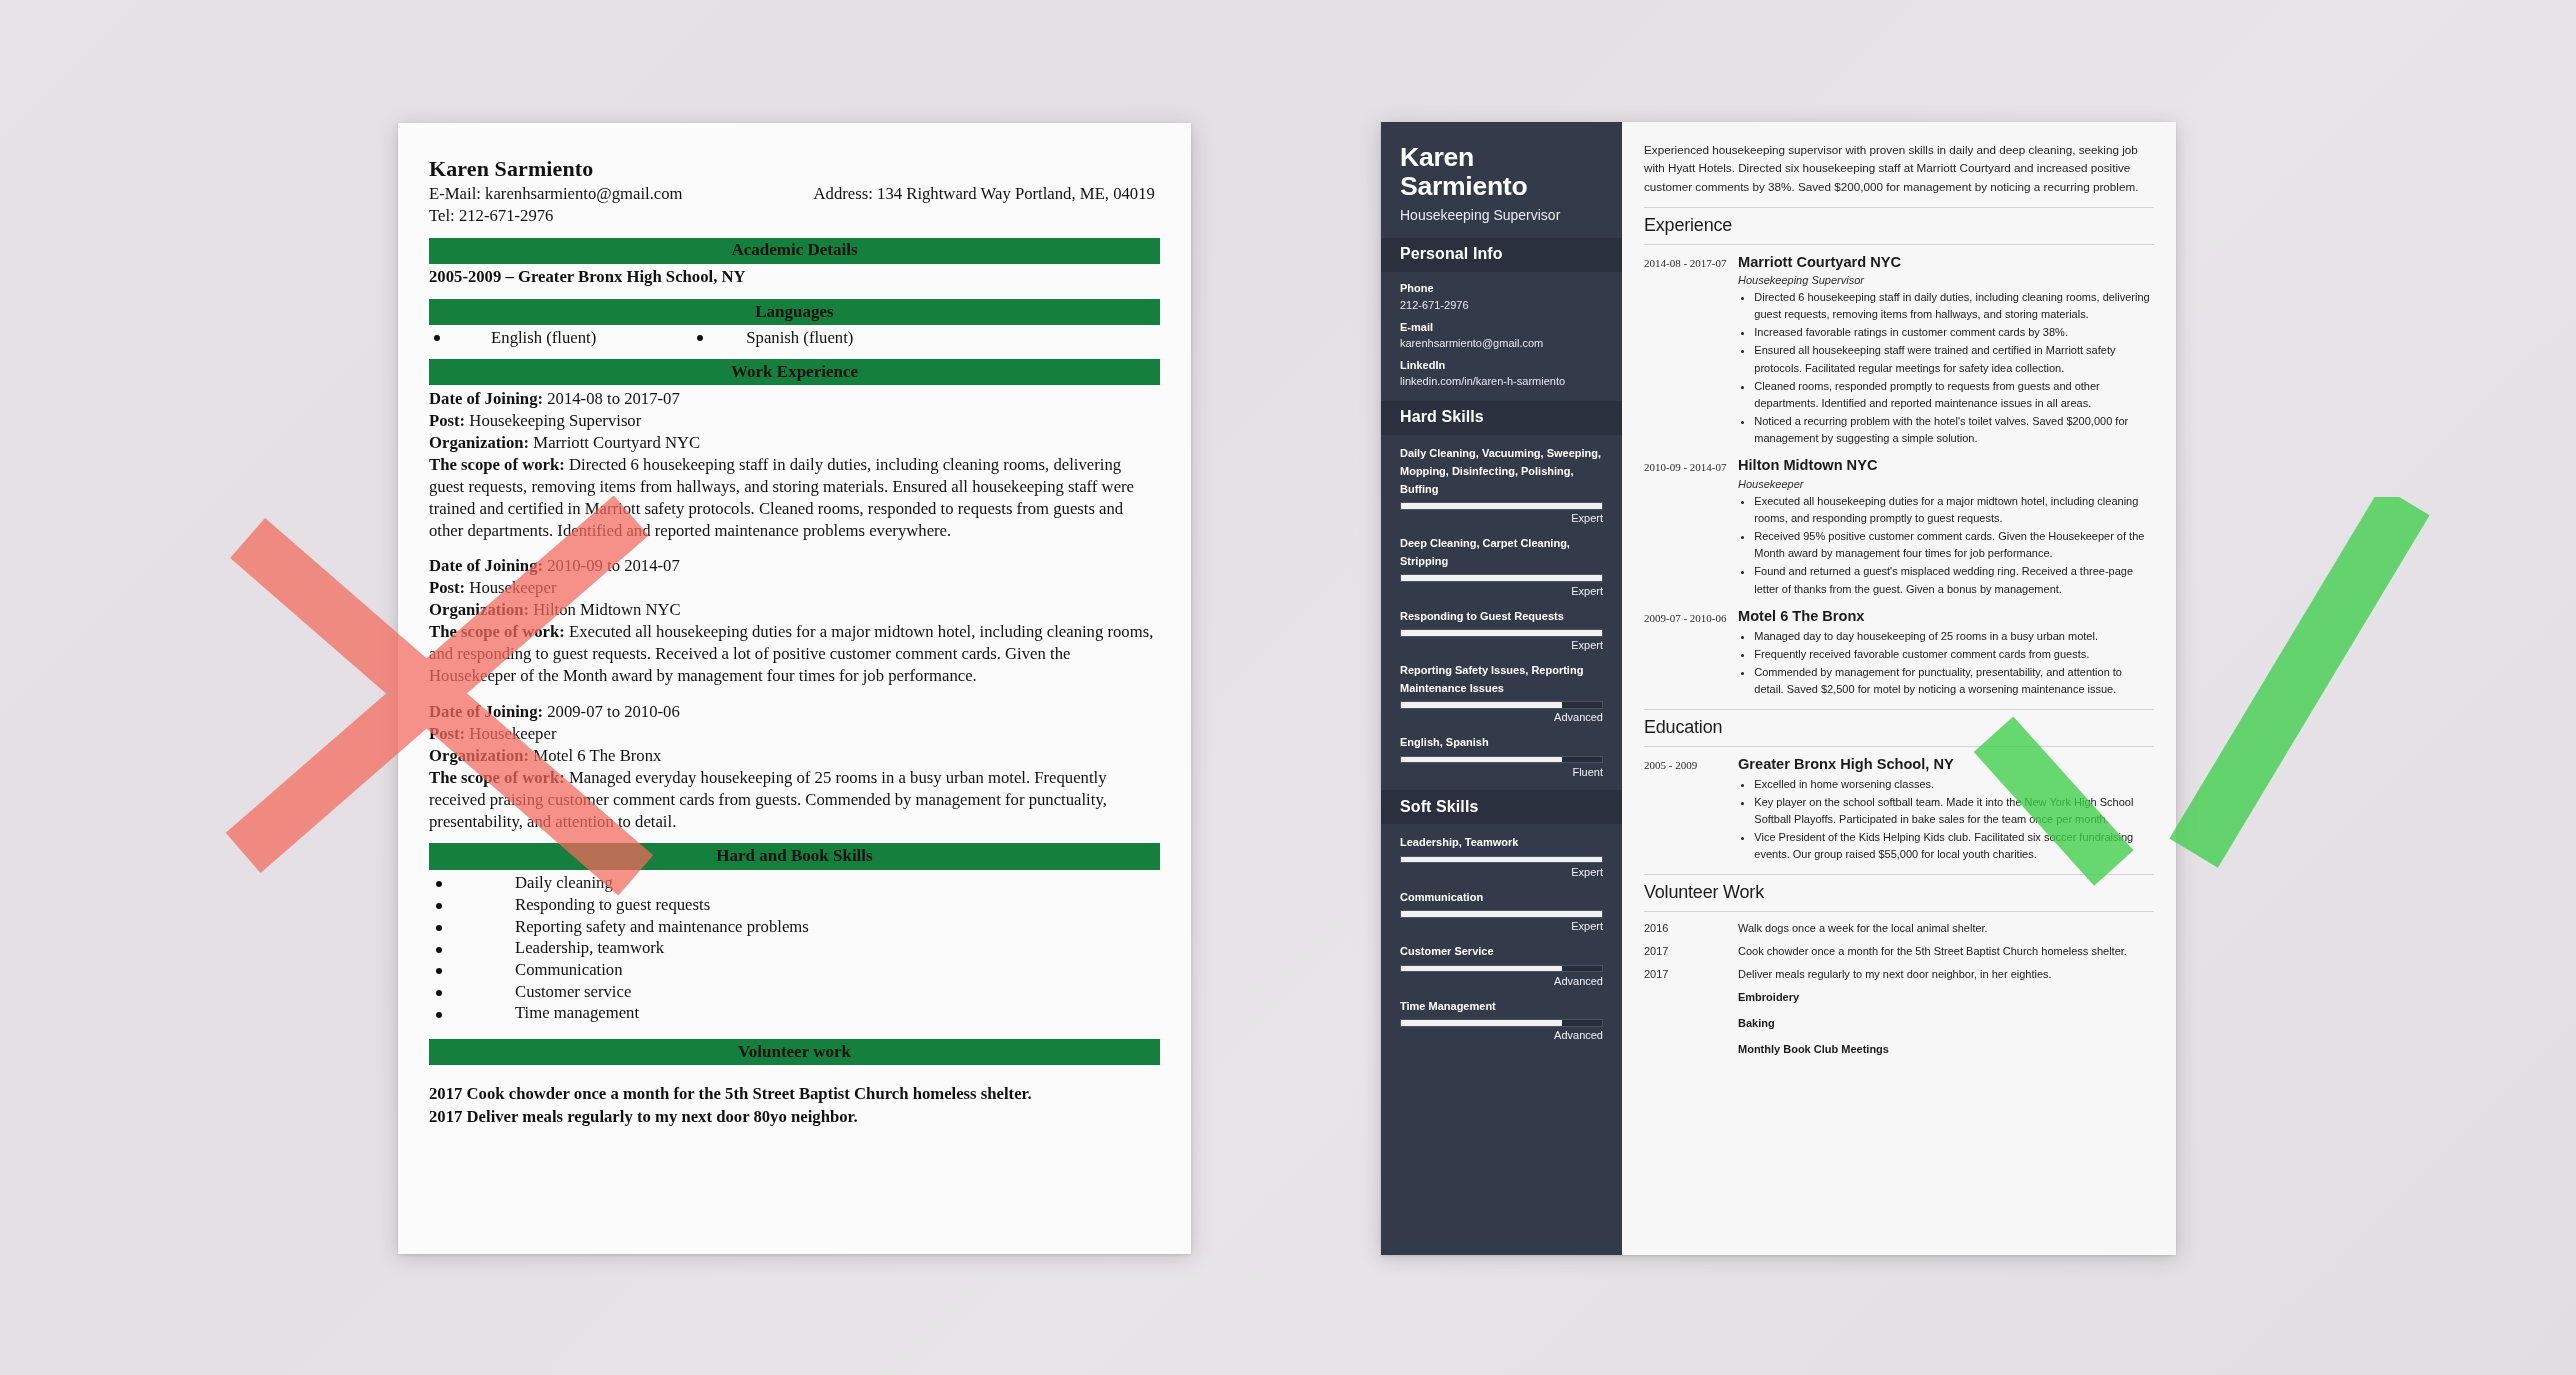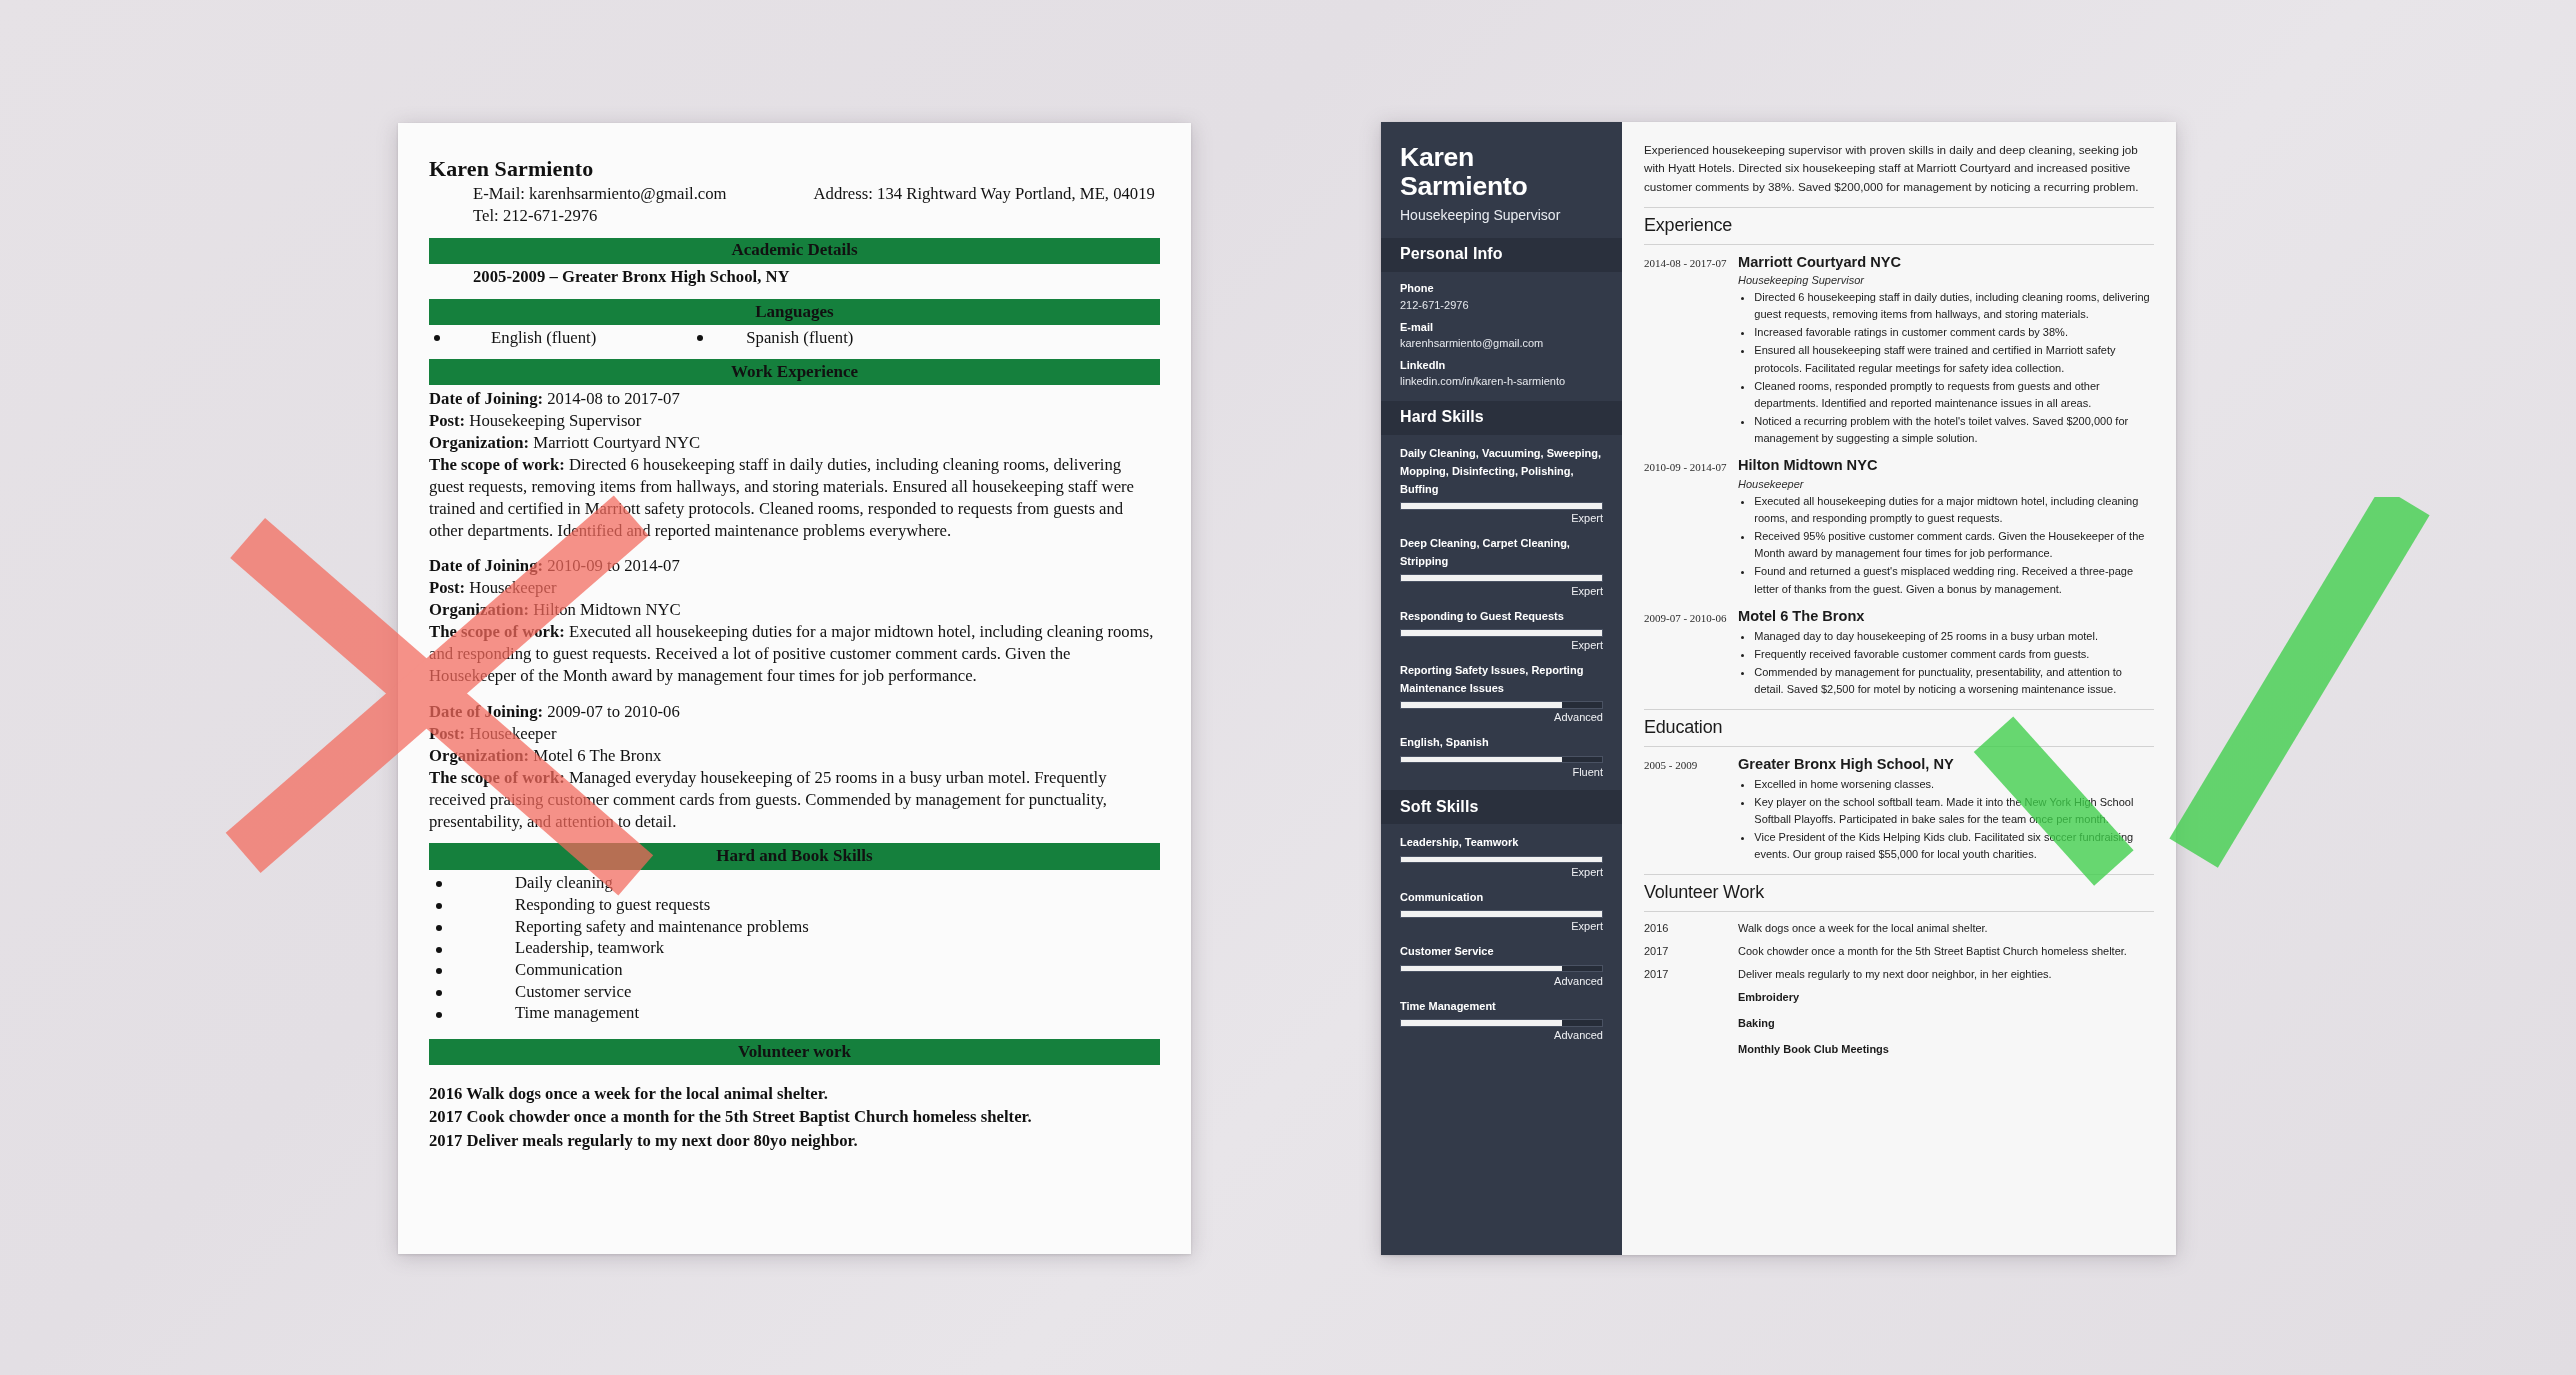--- a/index.html
+++ b/index.html
@@ -39,21 +39,21 @@
 
   .bad-bar {
     background: #15803d;
     text-align: center;
     font-weight: bold;
     font-size: 17px;
     padding: 2.6px 0 3.4px 0;
     margin: 11px 0 2.6px 0;
     line-height: 1.18;
   }
-  .bad-line { font-size: 16.7px; line-height: 1.30; margin-left: 44px; }
+  .bad-line { font-size: 16.7px; line-height: 1.30; }
   .bad-line.bold { font-weight: bold; }
   .bad-ul {
     margin: 0.9px 0 0 0; padding: 0 0 0 53px; list-style: disc;
   }
   .bad-ul li { font-size: 16.7px; line-height: 1.34; padding-left: 3.4px; }
 
   .lang-row {
     display: flex; align-items: center; font-size: 16.7px;
     margin-top: 3.4px; padding-left: 5.1px;
   }
@@ -243,24 +243,20 @@
     <li>Responding to guest requests</li>
     <li>Reporting safety and maintenance problems</li>
     <li>Leadership, teamwork</li>
     <li>Communication</li>
     <li>Customer service</li>
     <li>Time management</li>
   </ul>
 
   <div class="bad-bar" style="margin-top:15.4px">Volunteer work</div>
   <div style="height:13.7px"></div>
-  <div class="vol-line">
-    <span class="yr">2016</span>
-    <span>Walk dogs once a week for the local animal shelter.</span>
-  </div>
   <div class="vol-line">
     <span class="yr">2017</span>
     <span>Cook chowder once a month for the 5th Street Baptist Church homeless shelter.</span>
   </div>
   <div class="vol-line">
     <span class="yr">2017</span>
     <span>Deliver meals regularly to my next door 80yo neighbor.</span>
   </div>
 
 </div>

